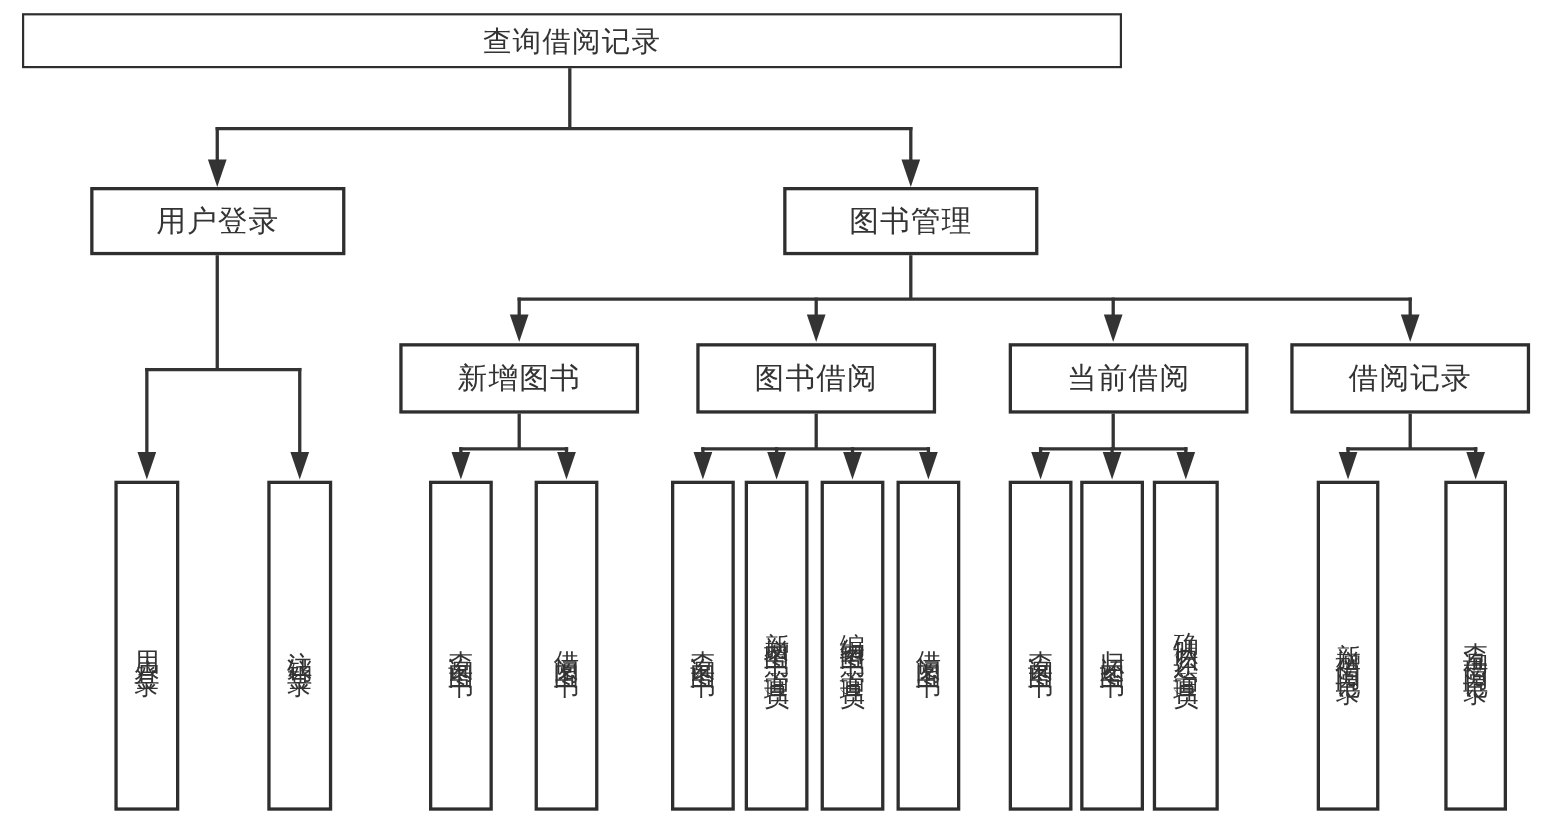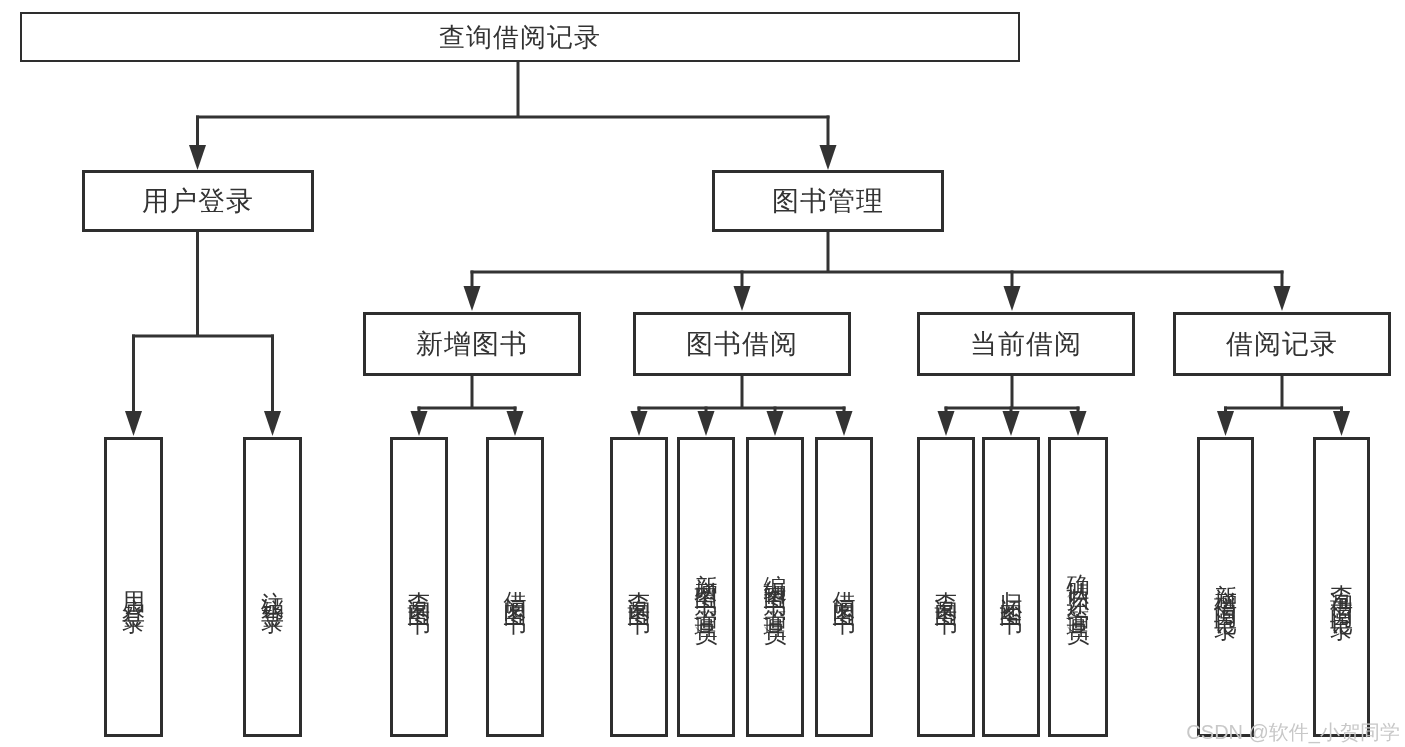--- a/index.html
+++ b/index.html
@@ -177,15 +177,14 @@
     <span class="vtext">确认归还（管理员）</span>
   </div>
 
   <div class="node node-v" style="left:1197px; top:437px; width:57px; height:300px;">
     <span class="vtext">新增借阅记录</span>
   </div>
   <div class="node node-v" style="left:1313px; top:437px; width:57px; height:300px;">
     <span class="vtext">查询借阅记录</span>
   </div>
 
-  <div class="watermark">CSDN @软件_小贺同学</div>
 
 </div>
 
 </body></html>

